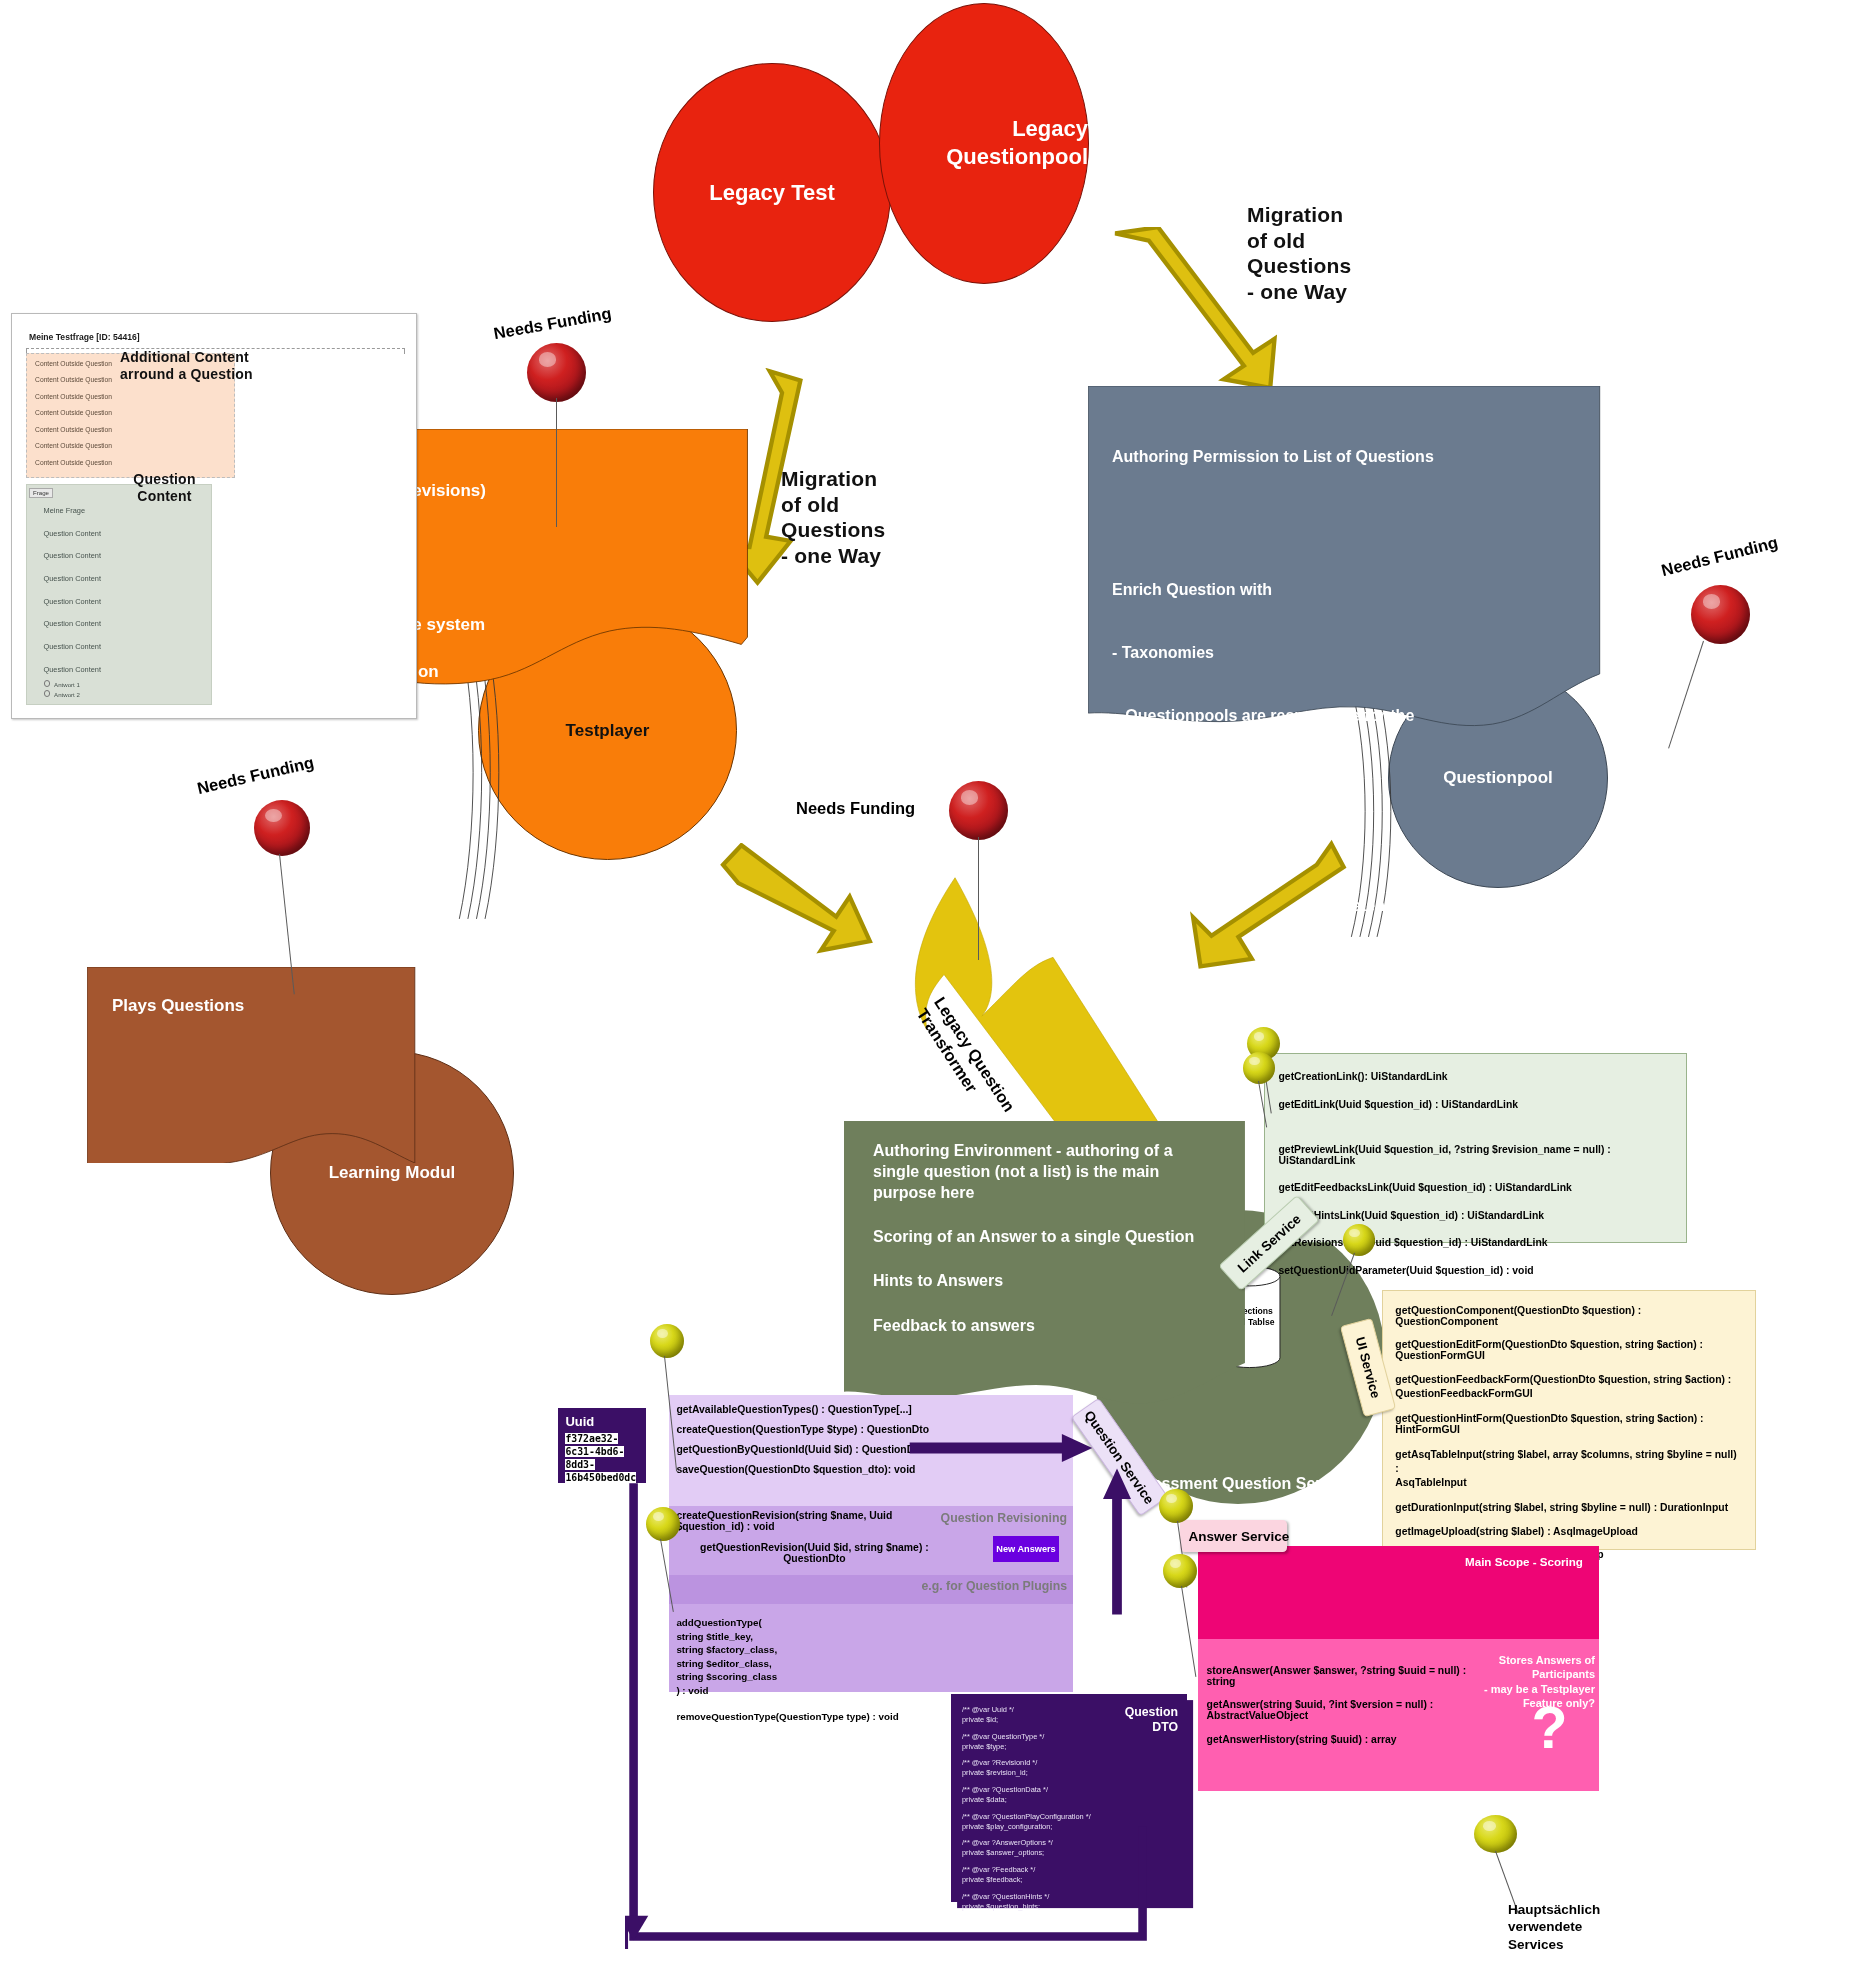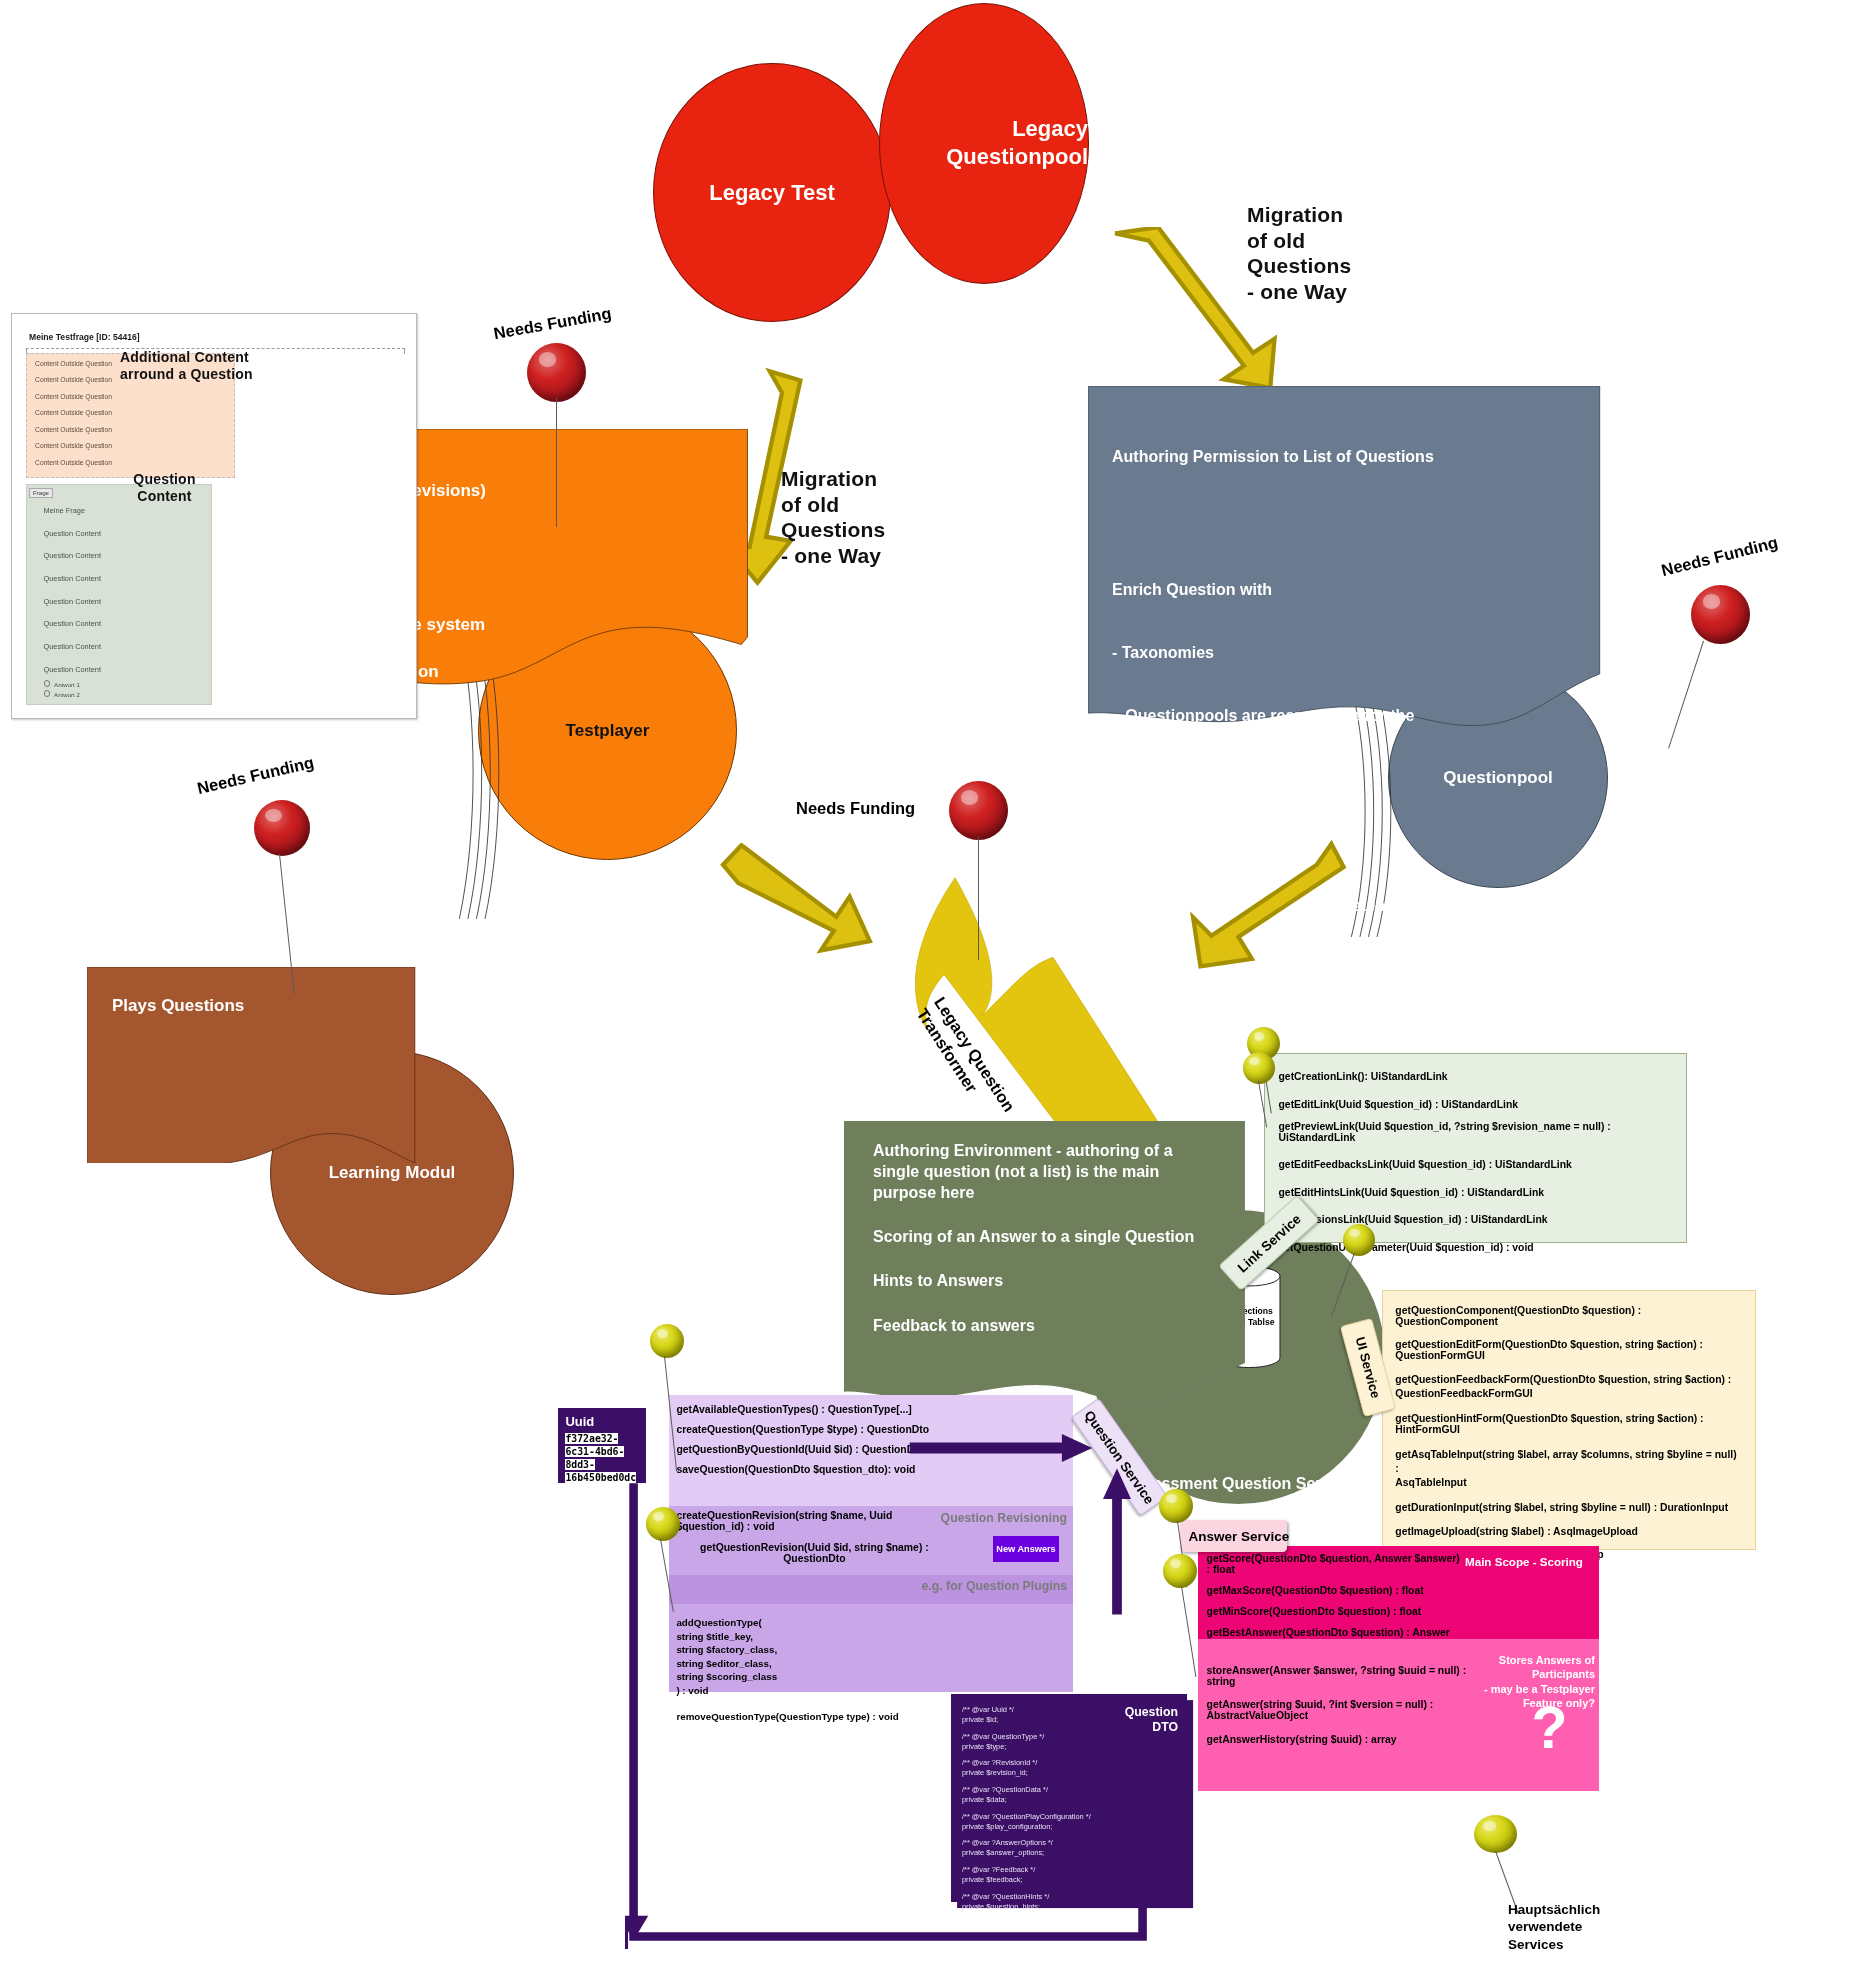--- a/index.html
+++ b/index.html
@@ -214,21 +214,21 @@
     <div style="height:23px;"></div>
     <div>Scoring of an Answer to a single Question</div>
     <div style="height:23px;"></div>
     <div>Hints to Answers</div>
     <div style="height:23px;"></div>
     <div>Feedback to answers</div>
   </div>
 
   <div class="panel" style="left:1264px;top:1053px;width:423px;height:190px;background:#e6efe2;border:0.6px solid #9ab38c;padding:17px 13.5px 0 13.5px;box-sizing:border-box;font-size:10.4px;">
     <div class="ln" style="margin-bottom:16.5px;">getCreationLink(): UiStandardLink</div>
-    <div class="ln" style="margin-bottom:11px;">getEditLink(Uuid $question_id) : UiStandardLink</div>
+    <div class="ln" style="margin-bottom:34px;">getEditLink(Uuid $question_id) : UiStandardLink</div>
     <div class="ln" style="margin-bottom:16.5px;">getPreviewLink(Uuid $question_id, ?string $revision_name = null) : UiStandardLink</div>
     <div class="ln" style="margin-bottom:16.5px;">getEditFeedbacksLink(Uuid $question_id) : UiStandardLink</div>
     <div class="ln" style="margin-bottom:16.5px;">getEditHintsLink(Uuid $question_id) : UiStandardLink</div>
     <div class="ln" style="margin-bottom:16.5px;">getRevisionsLink(Uuid $question_id) : UiStandardLink</div>
     <div class="ln">setQuestionUidParameter(Uuid $question_id) : void</div>
   </div>
   <div class="svc-tag" style="left:1216px;top:1226px;width:104px;height:32px;background:#e6efe2;border:0.6px solid #b9cdb0;font-size:13.5px;transform:rotate(-42deg);">
     <span>Link Service</span>
   </div>
 
@@ -316,26 +316,20 @@
   <svg class="abs" style="left:909px;top:1434px;" width="184" height="28" viewBox="0 0 300 46">
     <path fill="#3b0f66" d="M0 14 H250 V0 L300 23 L250 46 V32 H0 Z"></path>
   </svg>
   <svg class="abs" style="left:1103px;top:1468px;" width="28" height="147" viewBox="0 0 46 240">
     <path fill="#3b0f66" d="M15 240 V50 H0 L23 0 L46 50 H31 V240 Z"></path>
   </svg>
 
   <div class="panel" style="left:1198px;top:1546px;width:401px;height:245px;background:#ff5fb0;">
     <div class="abs" style="left:0;top:0;width:401px;height:93px;background:#ee0575;"></div>
     <div class="abs" style="left:257px;top:8.6px;width:138px;text-align:center;font-size:11.6px;font-weight:bold;color:#fff;">Main Scope - Scoring</div>
-    <div class="abs" style="left:8.6px;top:7.4px;width:257px;font-size:10.4px;">
-      <div class="ln" style="margin-bottom:9.8px;">getScore(QuestionDto $question, Answer $answer) : float</div>
-      <div class="ln" style="margin-bottom:9.8px;">getMaxScore(QuestionDto $question) : float</div>
-      <div class="ln" style="margin-bottom:9.8px;">getMinScore(QuestionDto $question) : float</div>
-      <div class="ln">getBestAnswer(QuestionDto $question) : Answer</div>
-    </div>
     <div class="abs" style="left:263px;top:107px;width:134px;text-align:right;font-size:11px;font-weight:bold;color:#fff;white-space:pre-line;line-height:1.3;">Stores Answers of
 Participants
 - may be a Testplayer
 Feature only?</div>
     <div class="abs" style="left:306px;top:153px;width:91px;text-align:center;font-size:59px;font-weight:bold;color:#fff;line-height:1;">?</div>
     <div class="abs" style="left:8.6px;top:119px;width:270px;font-size:10.4px;">
       <div class="ln" style="margin-bottom:12.3px;">storeAnswer(Answer $answer, ?string $uuid = null) : string</div>
       <div class="ln" style="margin-bottom:12.3px;">getAnswer(string $uuid, ?int $version = null) : AbstractValueObject</div>
       <div class="ln">getAnswerHistory(string $uuid) : array</div>
     </div>

